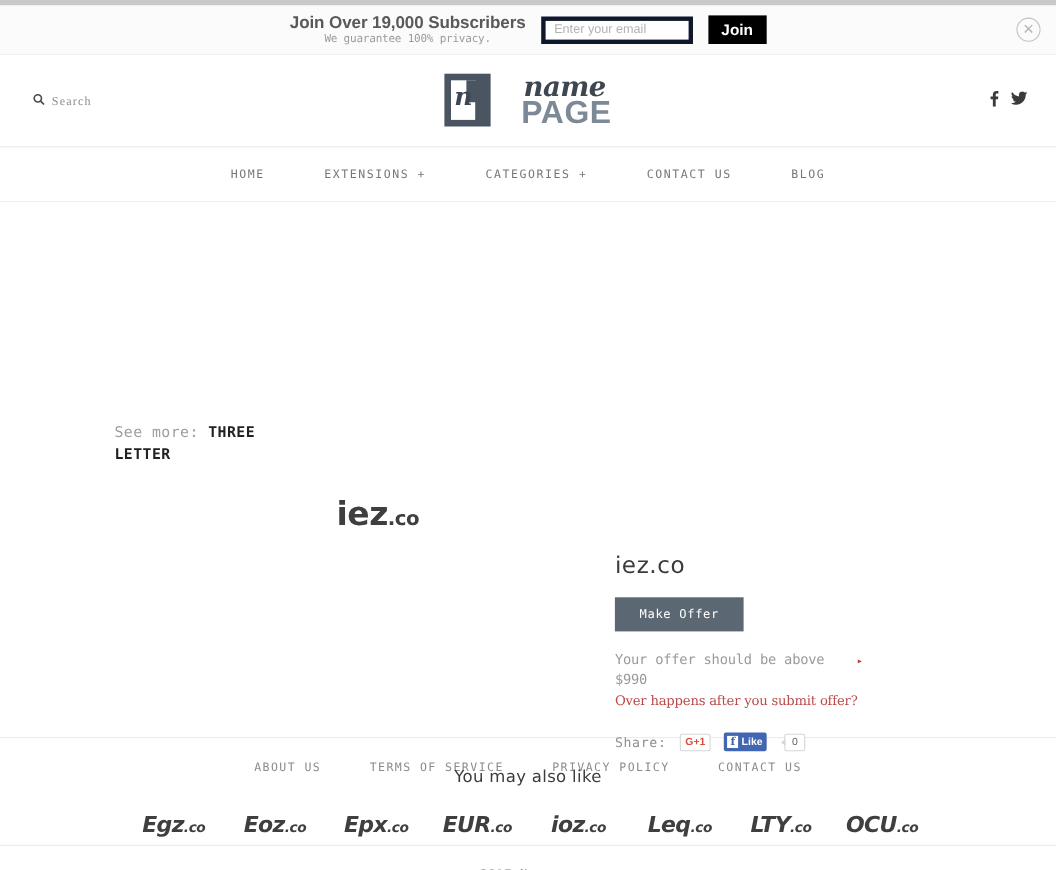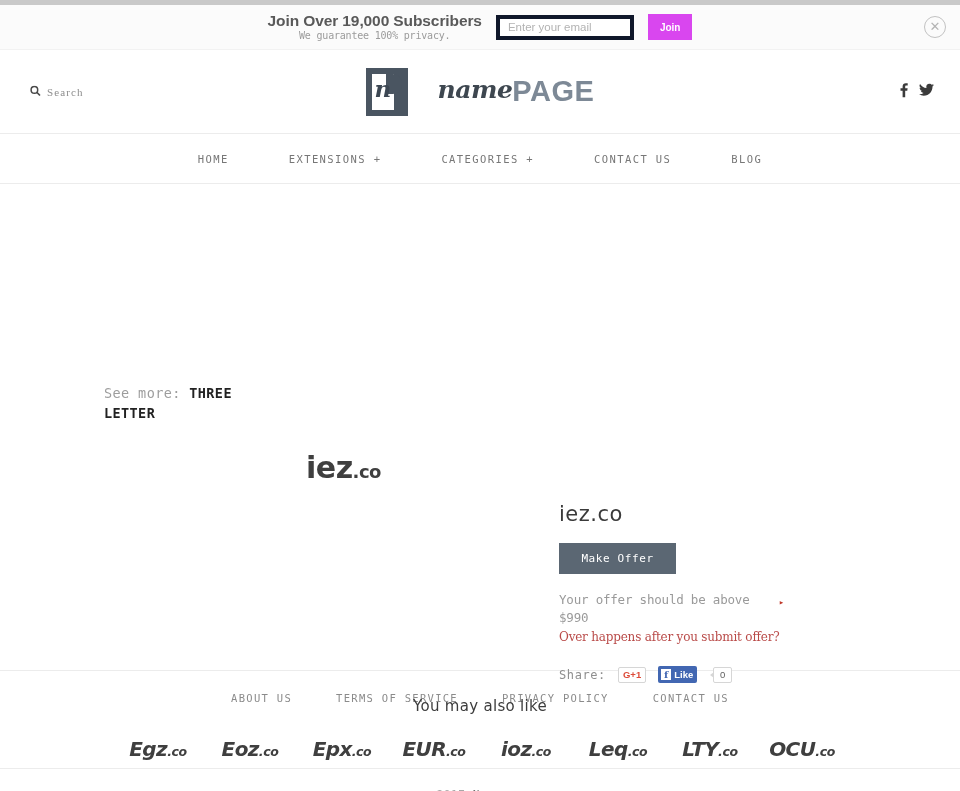--- a/index.html
+++ b/index.html
@@ -50,26 +50,26 @@
     border: 4px solid #0f172a;
     background: #fff;
     font-size: 11.5px;
     color: #555;
     padding: 0 8px;
     font-family: "Liberation Sans", sans-serif;
     outline: none;
   }
   .email-input::placeholder { color: #b3b3b3; }
   .join-btn {
-    background: #d946ef;
+    background: #000000;
     color: #ffffff;
     border: none;
     height: 26px;
     padding: 0 12px;
-    font-size: 10px;
+    font-size: 14px;
     font-weight: bold;
     cursor: pointer;
     font-family: "Liberation Sans", sans-serif;
   }
   .close-btn {
     position: absolute;
     right: 14px; top: 50%;
     transform: translateY(-50%);
     width: 22px; height: 22px;
     border: 1px solid #c2c2c2;
@@ -128,21 +128,21 @@
   .logo-mark .n-glyph {
     position: absolute;
     left: 9px; top: 9px;
     font-family: "DejaVu Serif", serif;
     font-style: italic;
     font-size: 23px;
     font-weight: bold;
     color: #3c4753;
     line-height: 1;
   }
-  .logo-words { display: flex; flex-direction: row; line-height: 0.92; margin-left: 25px; }
+  .logo-words { display: flex; flex-direction: column; line-height: 0.92; margin-left: 25px; }
   .logo-name {
     font-family: "DejaVu Serif", serif;
     font-style: italic;
     font-weight: bold;
     font-size: 25px;
     color: #3e4750;
     letter-spacing: -0.5px;
     margin-left: 2px;
   }
   .logo-page {
@@ -156,21 +156,21 @@
     right: 26px; top: 50%;
     transform: translateY(-50%);
     display: flex; align-items: center; gap: 11px;
   }
   .soc-icon { color: #3b3b3b; cursor: pointer; display:block; }
 
   
   .nav {
     height: 50px;
     display: flex; align-items: center; justify-content: center;
-    gap: 12px;
+    gap: 6px;
     border-bottom: 1px solid #ececec;
     background: #fff;
   }
   .nav-item {
     font-size: 10.5px;
     color: #777777;
     letter-spacing: 1.4px;
     padding: 0 24px;
     cursor: pointer;
     font-family: "DejaVu Sans Mono", monospace;

